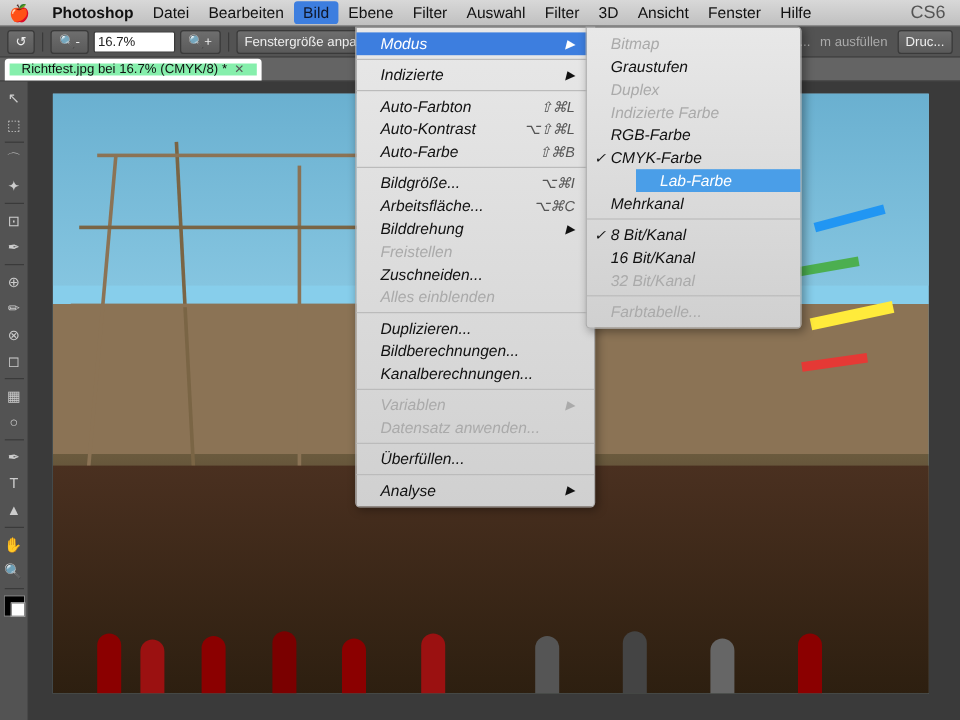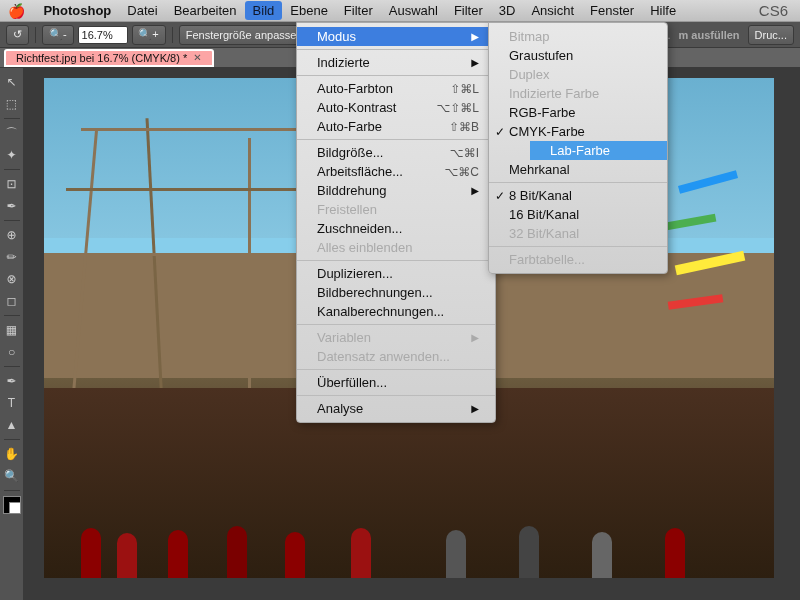--- a/index.html
+++ b/index.html
@@ -89,22 +89,22 @@
     #tabbar {
       height: 20px;
       background: #646464;
       display: flex;
       align-items: center;
       padding: 0 4px;
       border-bottom: 1px solid #3a3a3a;
     }
     .doc-tab {
       height: 18px;
-      background: #fca5a5;
-      border: 2px solid #ffffff;
+      background: #86efac;
+      border: 4px solid #ffffff;
       border-radius: 3px 3px 0 0;
       padding: 0 10px;
       font-size: 11px;
       color: #111;
       display: flex;
       align-items: center;
       cursor: default;
     }
     .tab-close {
       margin-left: 6px;
@@ -171,20 +171,21 @@
       background: linear-gradient(to bottom, #87CEEB 0%, #87CEEB 35%, #8B7355 35%, #8B7355 60%, #6b5b3e 60%, #4a3728 75%, #3d2e1f 100%);
       position: relative;
     }
 
     
     #dropdown-overlay {
       position: fixed;
       top: 0; left: 0; right: 0; bottom: 0;
       z-index: 500;
       pointer-events: none;
+      font-style: italic;
     }
 
     
     #bild-menu {
       position: absolute;
       top: 22px;
       left: 296px;
       background: linear-gradient(to bottom, #e8e8e8, #d0d0d0);
       border: 1px solid #aaa;
       border-radius: 0 0 4px 4px;
@@ -273,28 +274,28 @@
   <span class="menu-item">Fenster</span>
   <span class="menu-item">Hilfe</span>
 
   <span style="margin-left:auto; font-size:15px; color:#555; margin-right:4px;">CS6</span>
 </div>
 
 <div id="ps-toolbar">
   <div class="tb-btn">↺</div>
   <div class="tb-sep"></div>
   <div class="tb-btn">🔍-</div>
-  <input class="tb-input" value="16.7%" style="width: 50px;">
+  <input class="tb-input" value="16.7%" style="width: 68px;">
   <div class="tb-btn">🔍+</div>
   <div class="tb-sep"></div>
   <div class="tb-btn">Fenstergröße anpassen</div>
   <div class="tb-btn">Alle f...</div>
   <div style="flex:1"></div>
   <span style="font-size:11px;color:#aaa;margin-right:4px;">Bilds...</span>
-  <span style="font-size:11px;color:#aaa;margin-right:4px;font-weight:bold;">m ausfüllen</span>
+  <span style="font-size:11px;color:#aaa;margin-right:4px;">m ausfüllen</span>
   <div class="tb-btn">Druc...</div>
 </div>
 
 <div id="tabbar">
   <div class="doc-tab">
     <span>Richtfest.jpg bei 16.7% (CMYK/8) *</span>
     <span class="tab-close">✕</span>
   </div>
 </div>
 

